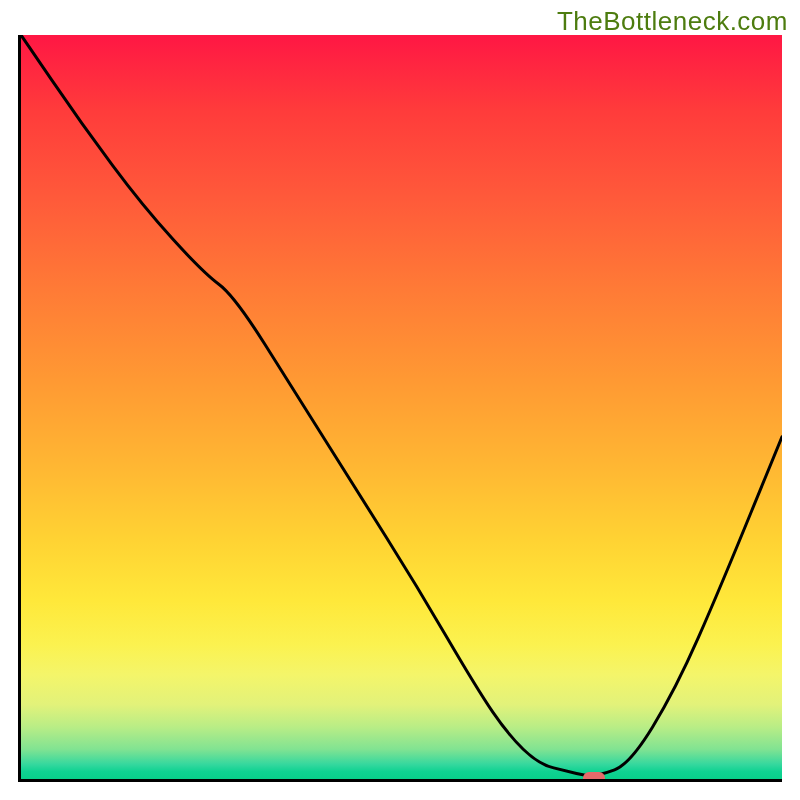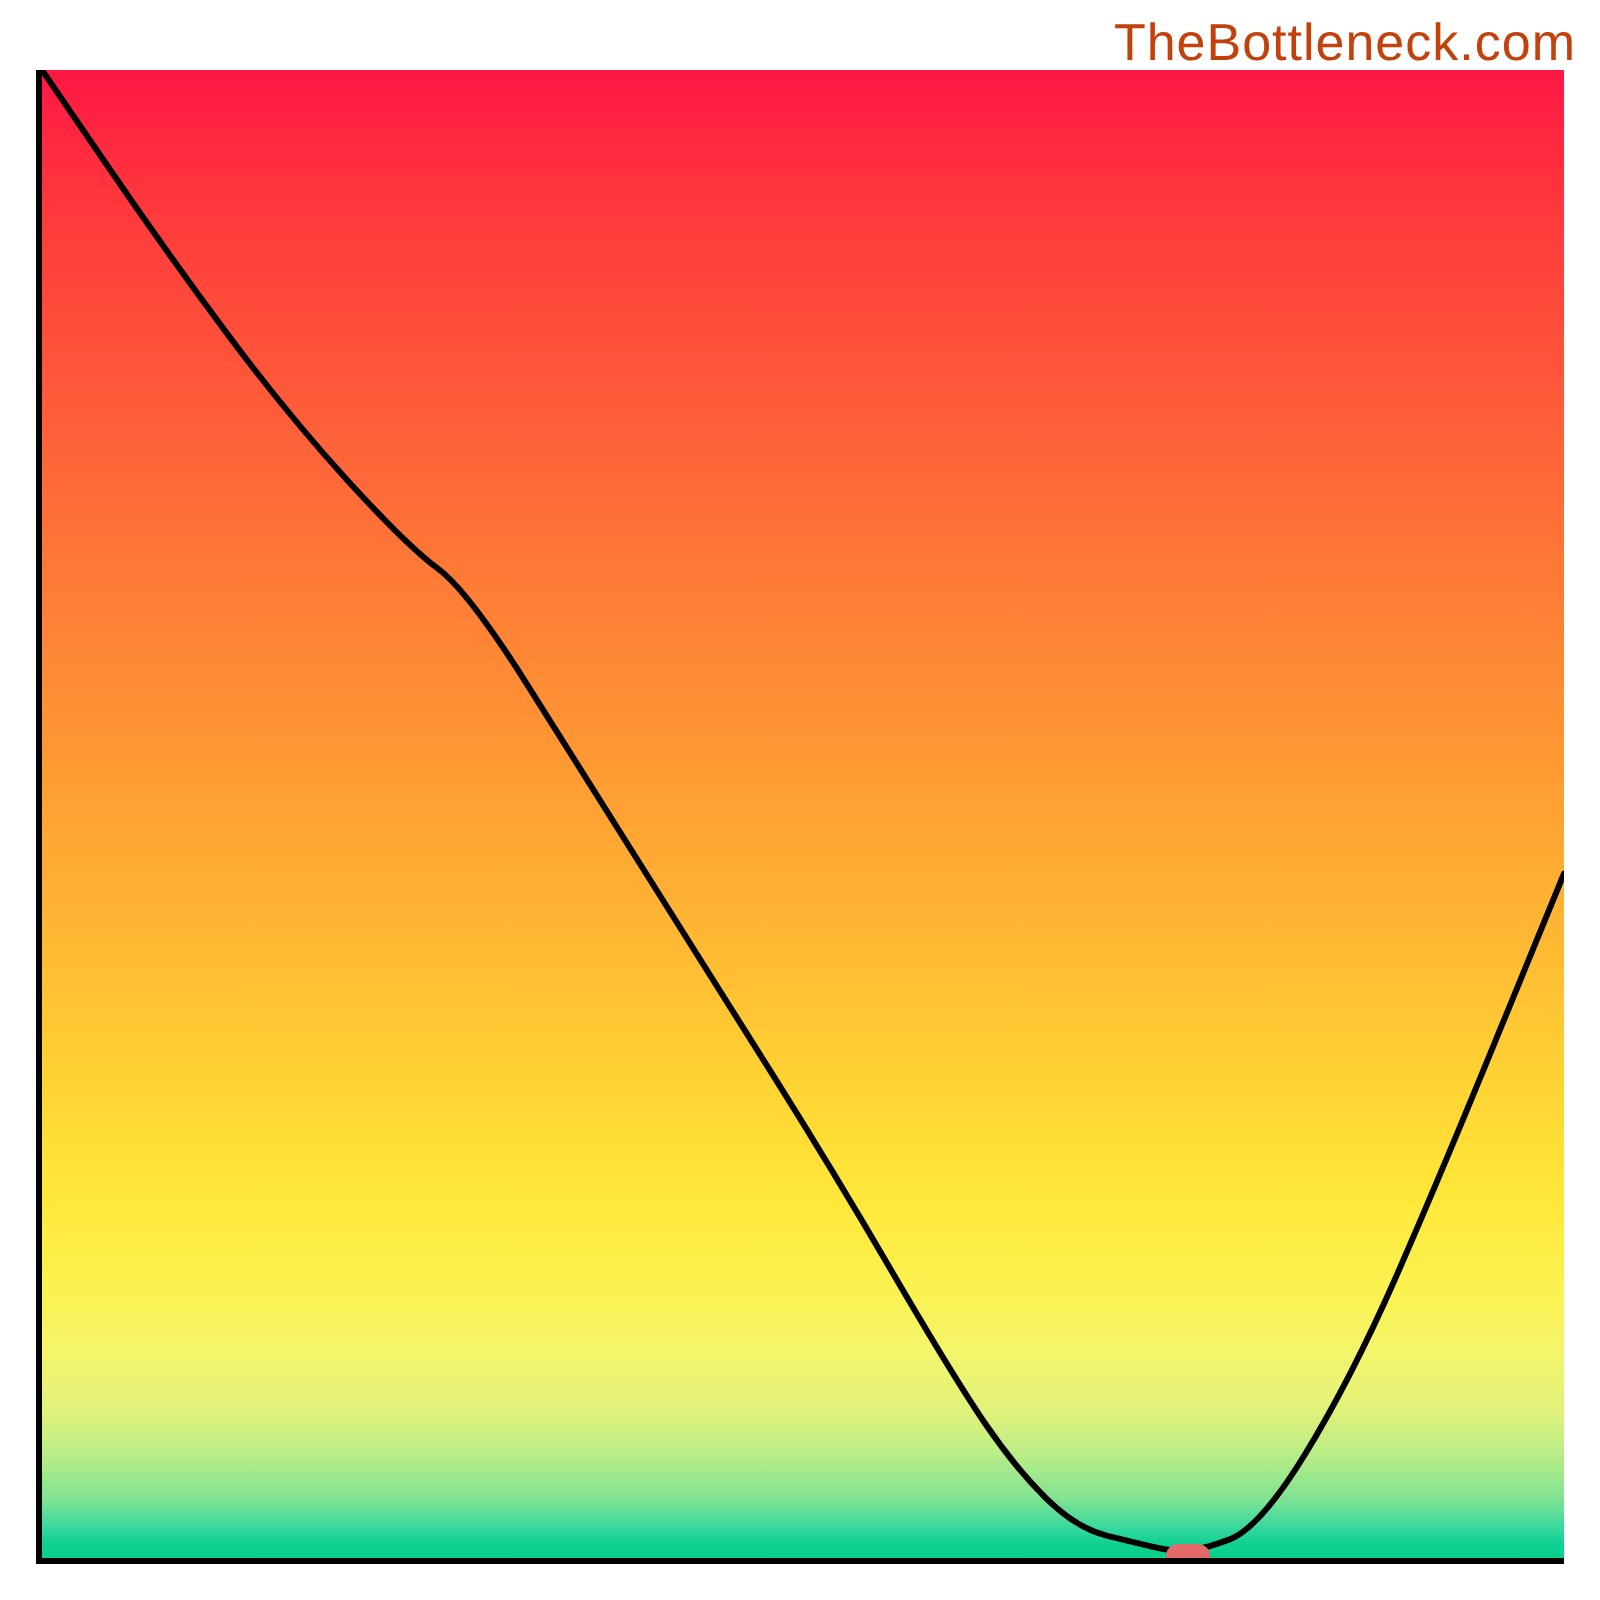--- a/index.html
+++ b/index.html
@@ -9,21 +9,21 @@
     width: 800px;
     height: 800px;
     background: #fff;
   }
   .watermark {
     position: absolute;
     top: 6px;
     right: 12px;
     font-family: Arial, Helvetica, sans-serif;
     font-size: 26px;
-    color: #c2410c;
+    color: #4d7c0f;
     letter-spacing: 0.5px;
     z-index: 10;
   }
   .plot-area {
     position: absolute;
     left: 18px;
     top: 35px;
     width: 764px;
     height: 747px;
     border-left: 3.5px solid #000;

